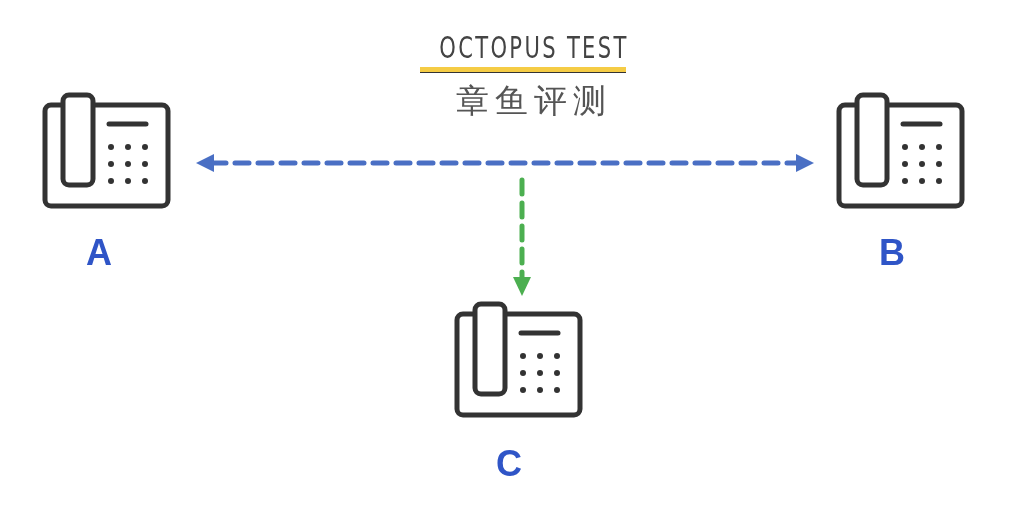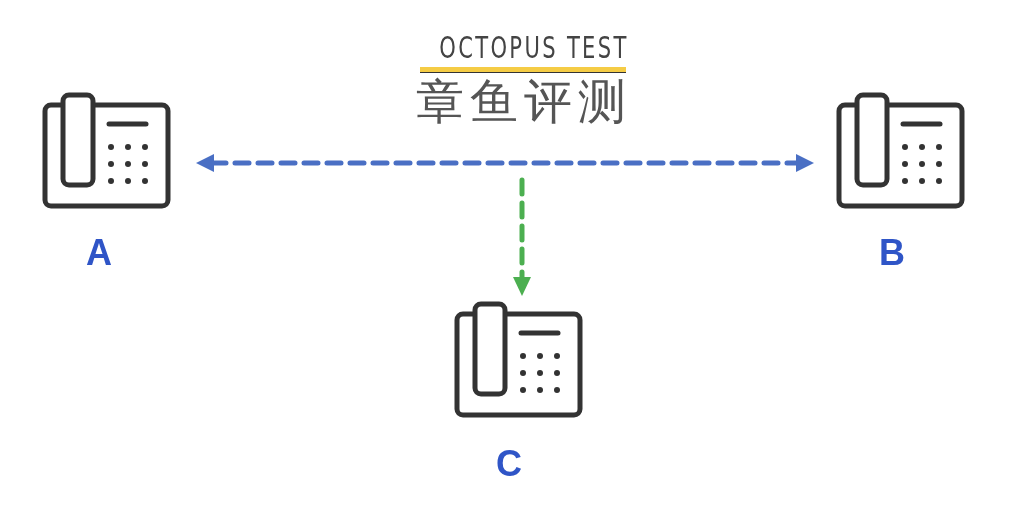--- a/index.html
+++ b/index.html
@@ -1,20 +1,20 @@
 <!DOCTYPE html>
 <html><head>
   <meta charset="utf-8">
   <style>
     html, body { margin: 0; padding: 0; background: #ffffff; }
     body { width: 1024px; height: 522px; position: relative; overflow: hidden; font-family: "DejaVu Sans", sans-serif; }
     .logo { position: absolute; left: 416px; top: 30px; width: 212px; text-align: center; }
     .logo-en { font-family: "DejaVu Sans Condensed", "DejaVu Sans", sans-serif; font-size: 30px; letter-spacing: 3px; color: #444; transform: scaleX(0.78); transform-origin: center; line-height: 36px; font-weight: 300; white-space: nowrap; }
     .logo-bar { position: absolute; left: 4px; top: 37px; width: 206px; height: 5px; background: #f5cc45; border-bottom: 1px solid #333; }
-    .logo-cn { position: absolute; left: 0; top: 48px; width: 212px; font-size: 48px; color: #555; letter-spacing: 6px; line-height: 46px; white-space: nowrap; text-align: center; }
+    .logo-cn { position: absolute; left: 12px; top: 48px; width: 212px; font-size: 33px; color: #555; letter-spacing: 6px; line-height: 46px; white-space: nowrap; text-align: center; }
     .phone { position: absolute; }
     .label { position: absolute; font-family: "Liberation Sans", sans-serif; font-weight: bold; font-size: 36px; color: #2f55c7; text-align: center; width: 60px; }
     svg.overlay { position: absolute; left: 0; top: 0; }
   </style>
 </head>
 <body>
 
 <div class="logo">
   <div class="logo-en">OCTOPUS TEST</div>
   <div class="logo-bar"></div>

